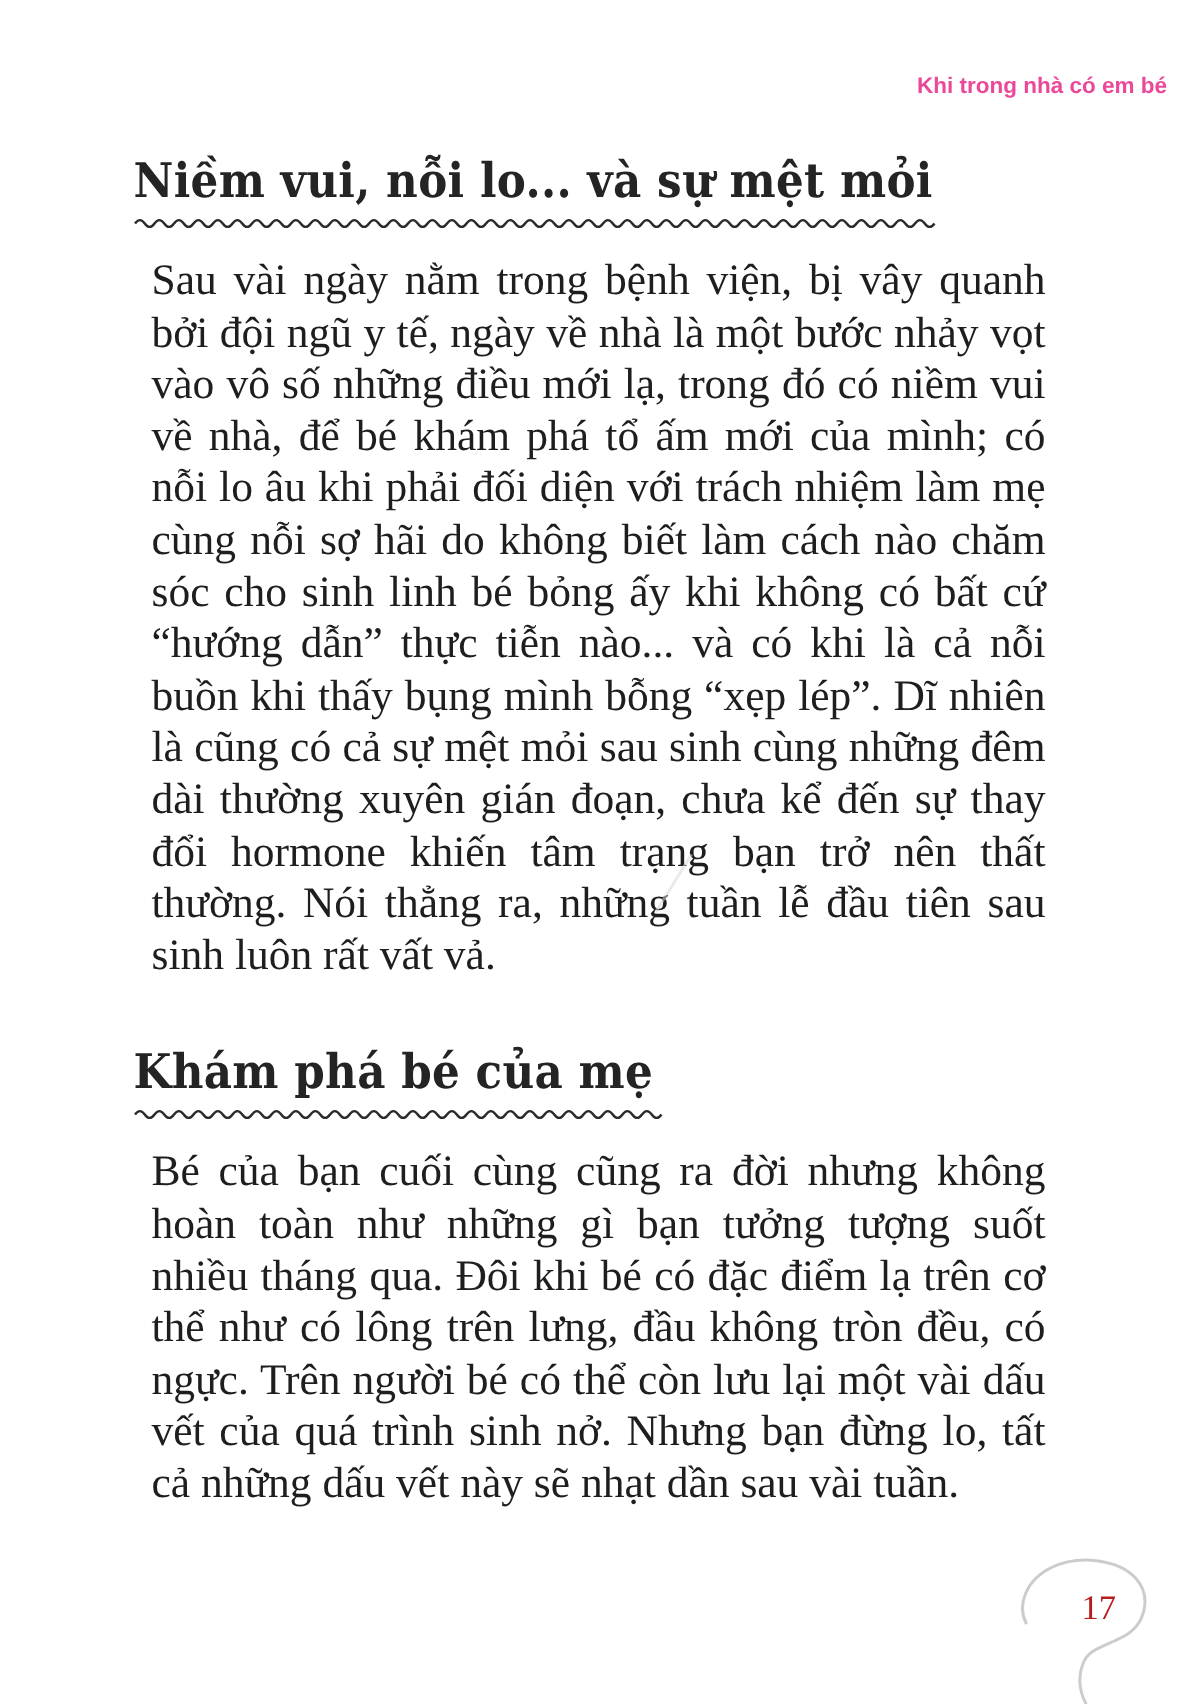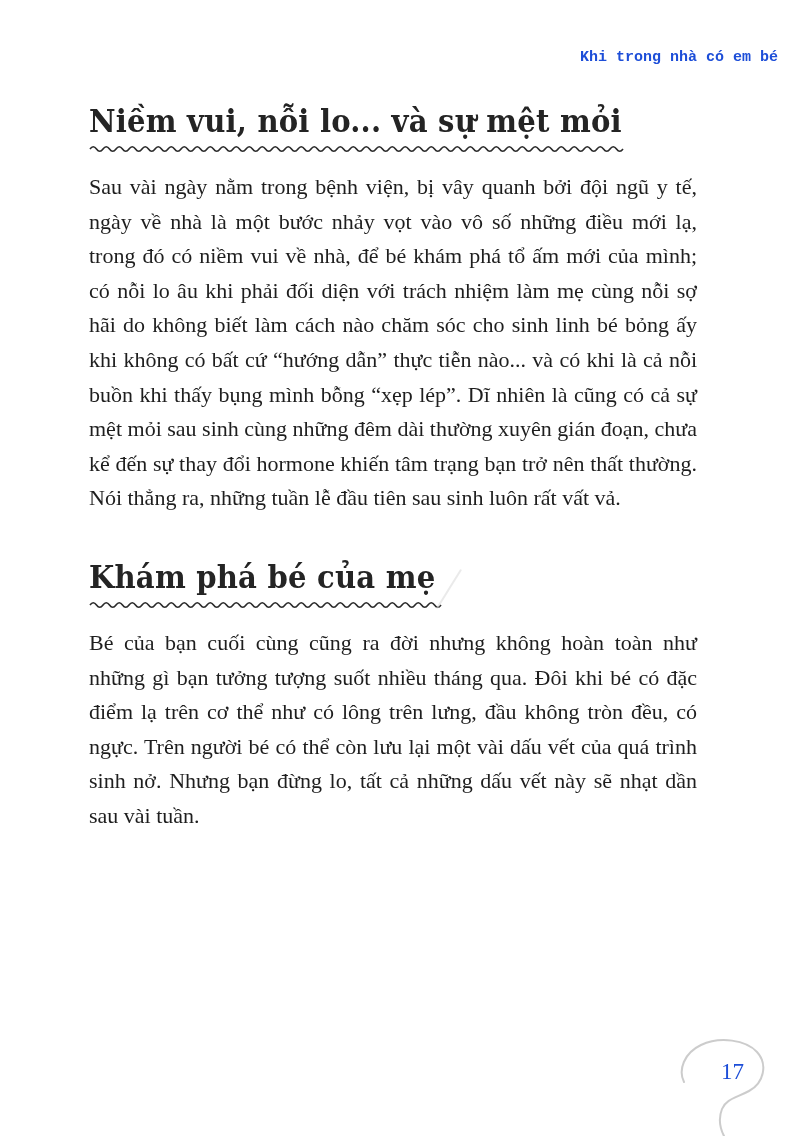--- a/index.html
+++ b/index.html
@@ -7,24 +7,24 @@
     width: 800px; height: 1136px;
     background: #ffffff;
     position: relative;
     overflow: hidden;
     font-family: "Liberation Serif", serif;
     color: #1e1e1e;
   }
   .running-header {
     position: absolute;
     top: 49px; right: 22px;
-    font-family: Liberation Mono, monospace;
+    font-family: Liberation Sans, sans-serif;
     font-weight: bold;
     font-size: 15px;
-    color: #1d4ed8;
+    color: #ec4899;
   }
   .content {
     position: absolute;
     left: 89px; top: 104px;
     width: 608px;
   }
   .section + .section { margin-top: 44px; }
   .heading {
     font-family: "DejaVu Serif", serif;
     font-weight: bold;
@@ -32,32 +32,32 @@
     line-height: 38px;
     letter-spacing: 0.2px;
     color: #242424;
     transform: scale(0.97, 1.06);
     transform-origin: left bottom;
   }
   .heading .ht { display: inline-block; white-space: nowrap; }
   .wave { height: 10px; margin-top: 2px; }
   .wave svg { display: block; }
   p.body-par {
-    font-size: 22px;
+    font-size: 29px;
     line-height: 34.6px;
     text-align: justify;
-    margin: 16px 0 0 0;
+    margin: 16px 0 0 12px;
     color: #1e1e1e;
   }
   p.body-par.indent { text-indent: 30px; margin-top: 0; }
   .page-number {
     position: absolute;
     top: 1059px; left: 721px;
     font-size: 23px;
-    color: #1d4ed8;
+    color: #b91c1c;
   }
   .curl-doodle {
     position: absolute;
     top: 1038px; left: 674px;
     width: 112px; height: 98px;
     pointer-events: none;
   }
   .smudge {
     position: absolute;
     top: 566px; left: 448px;

